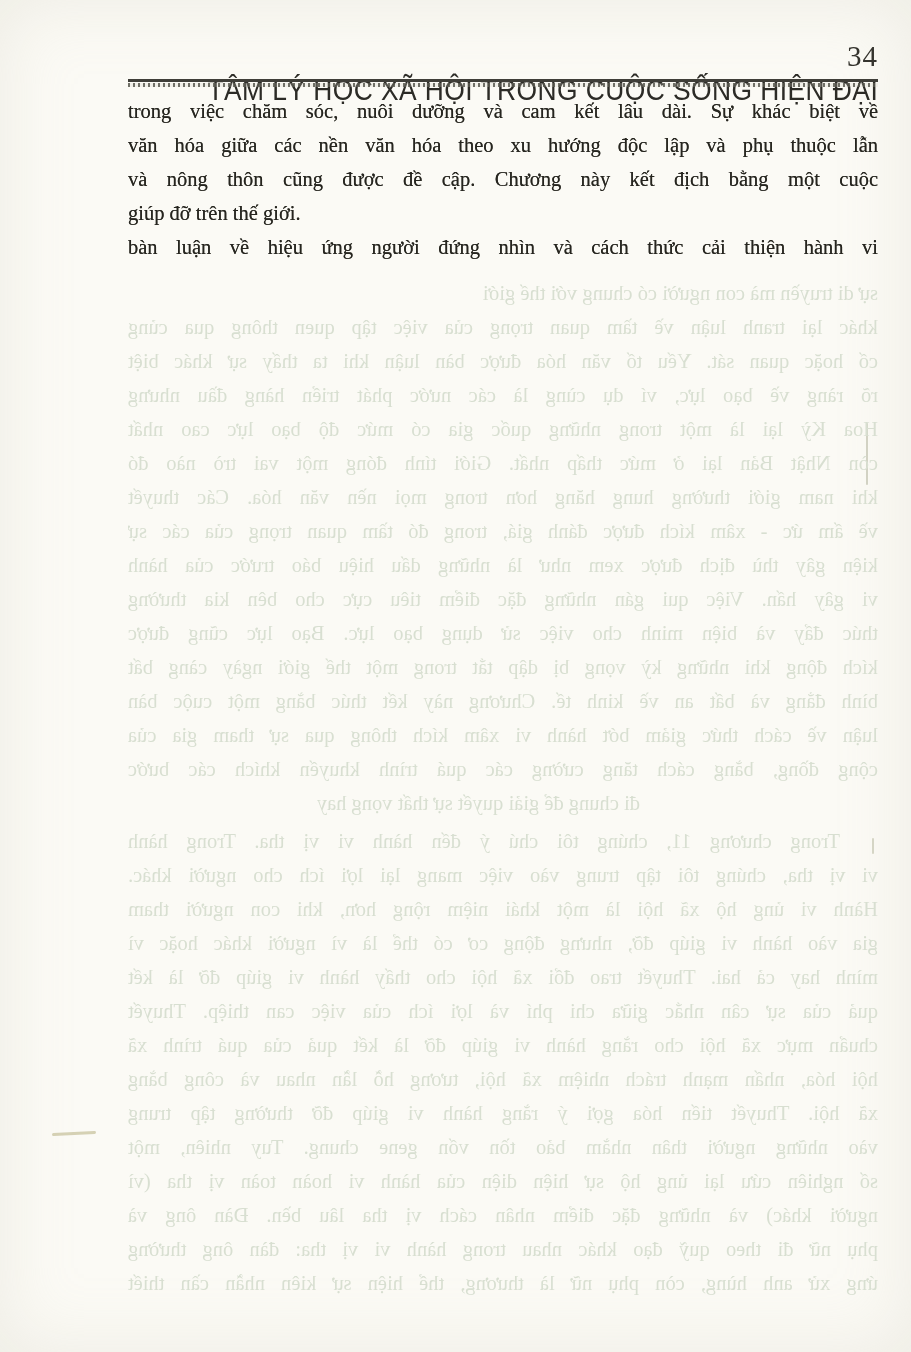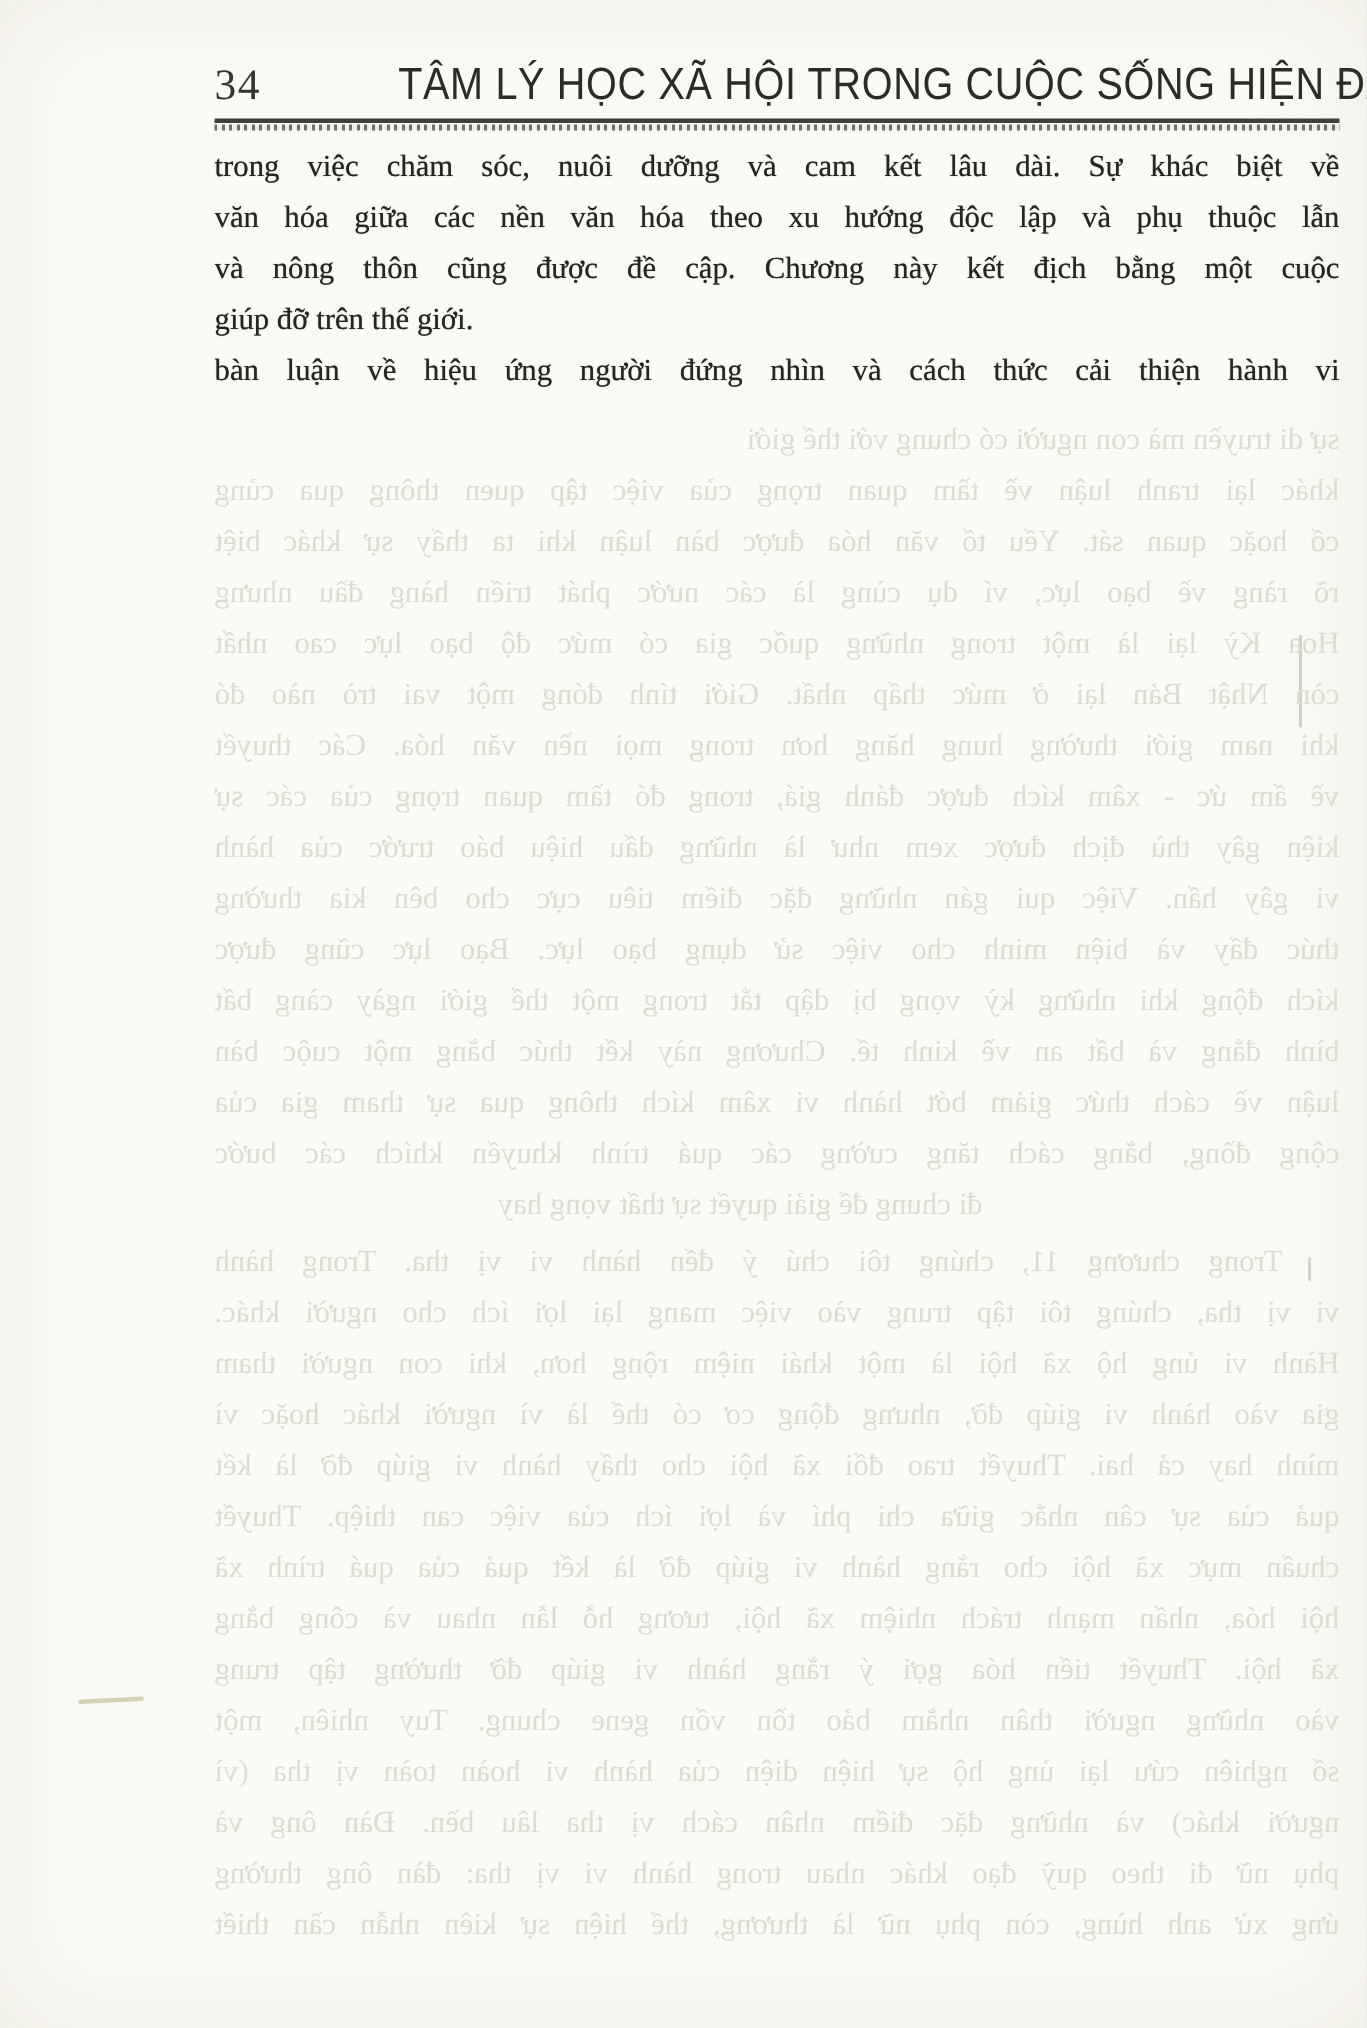--- a/index.html
+++ b/index.html
@@ -2,21 +2,21 @@
 <html><head>
 <meta charset="utf-8">
 <style>
   html,body{margin:0;padding:0;background:#e8e8e4;}
   .page{
     position:relative; width:911px; height:1352px;
     background:#fbfaf5; overflow:hidden;
     box-shadow:inset 0 0 70px rgba(205,200,182,0.28);
     font-family:"Liberation Serif", serif;
   }
-  .content-x{left:143px; width:750px; position:absolute;}
+  .content-x{left:128px; width:750px; position:absolute;flex-direction:column;}
   .header{top:40px; display:flex; justify-content:space-between; align-items:flex-end;}
   .page-num{font-size:29px; color:#35342e; letter-spacing:1px;}
   .running-title{font-family:"Liberation Sans", sans-serif; font-size:30px; color:#2c2b26;
     white-space:nowrap; letter-spacing:0.5px;}
   .title-inner{display:inline-block; transform:scaleX(0.88); transform-origin:100% 50%;}
   .rule{top:79px; border-top:3px solid #3f3e38;}
   .rule-chain{height:4px; margin-top:1px;
     background:repeating-linear-gradient(90deg, rgba(88,88,78,0.85) 0 2px, rgba(210,208,196,0.25) 2px 5px);}
   .para-main{top:94px; z-index:2;}
   .ghost1{top:276px; z-index:1;}

